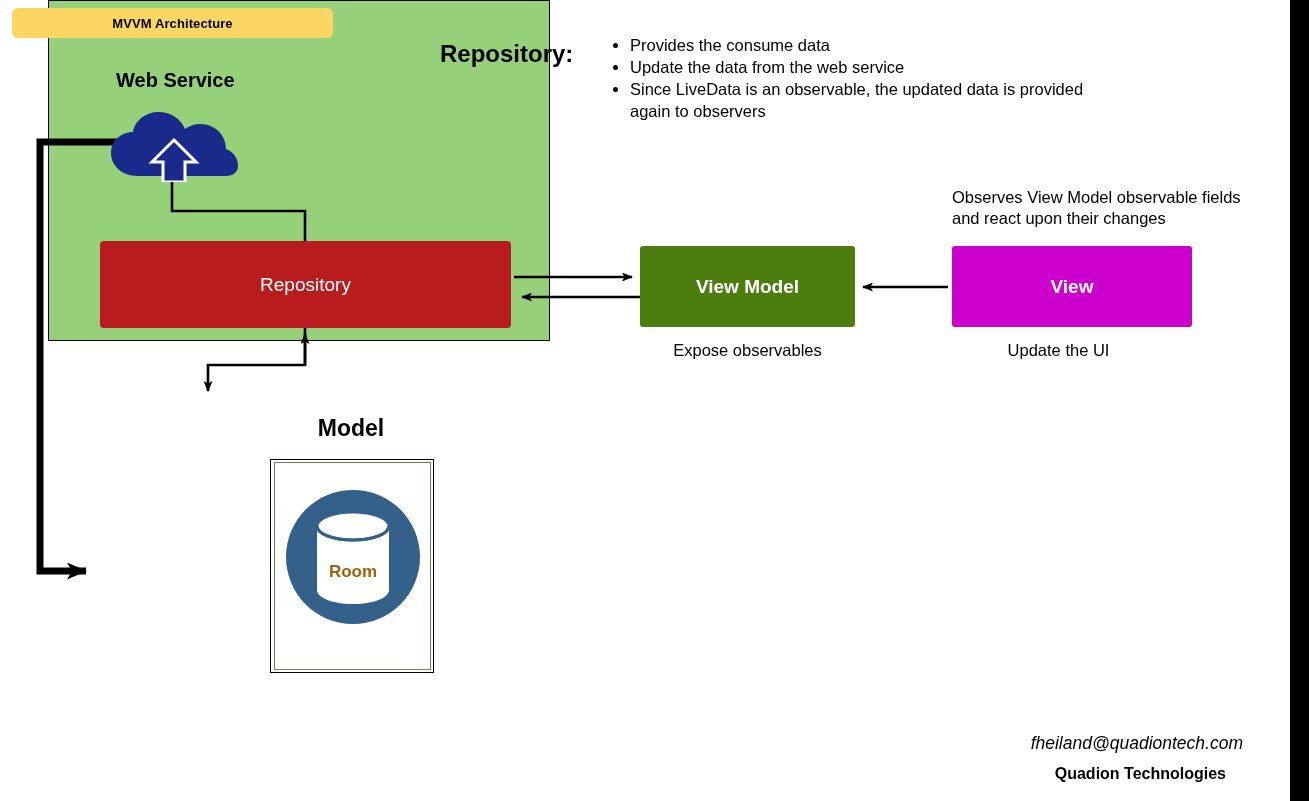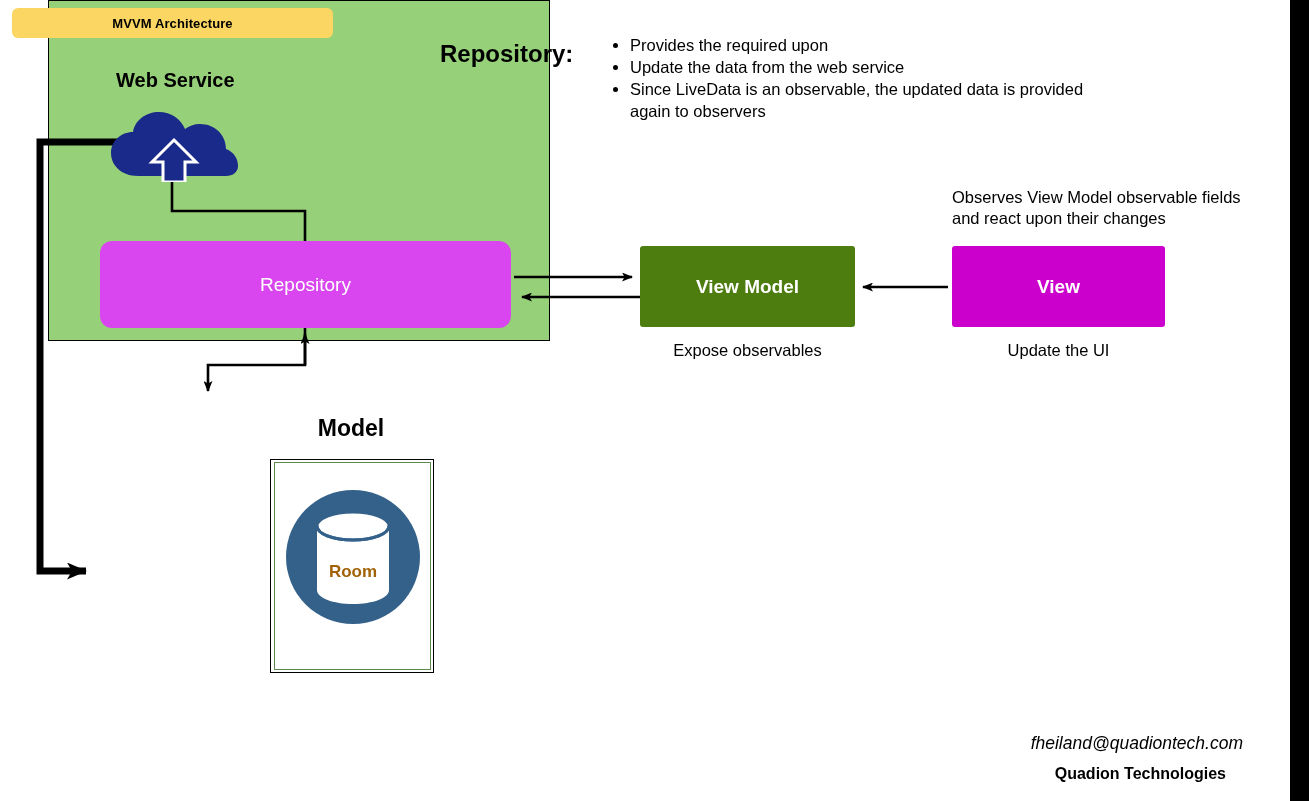--- a/index.html
+++ b/index.html
@@ -62,36 +62,36 @@
   .node-label {
     font-size: 19px;
     color: #ffffff;
   }
 
   .repository-box {
     left: 100px;
     top: 241px;
     width: 411px;
     height: 87px;
-    background: #d946ef;
-    border-radius: 12px;
+    background: #b91c1c;
+    border-radius: 4px;
   }
   .viewmodel-box {
     left: 640px;
     top: 246px;
     width: 215px;
     height: 81px;
     background: #4d7c0f;
     border-radius: 3px;
   }
   .viewmodel-box .node-label { font-weight: bold; }
   .view-box {
     left: 952px;
     top: 246px;
-    width: 213px;
+    width: 240px;
     height: 81px;
     background: #cc00cc;
     border-radius: 3px;
   }
   .view-box .node-label { font-weight: bold; }
 
   .model-box {
     left: 101px;
     top: 401px;
     width: 500px;
@@ -270,21 +270,21 @@
 
   <svg class="cloud-icon" viewBox="0 0 132 72">
     <path d="M30,66 C13,66 3,55 3,43 C3,31 13,22 25,22 C27,10 38,2 51,2
              C63,2 73,9 77,19 C81,16 86,14 92,14 C107,14 118,25 118,39
              C126,42 130,49 130,56 C130,62 125,66 118,66 Z" fill="#1a2a8a"></path>
     <path d="M66,30 L88,52 L77,52 L77,72 L55,72 L55,52 L44,52 Z" fill="#1a2a8a" stroke="#ffffff" stroke-width="3"></path>
   </svg>
 
   <div class="repo-heading">Repository:</div>
   <ul class="repo-bullets">
-    <li>Provides the required upon</li>
+    <li>Provides the consume data</li>
     <li>Update the data from the web service</li>
     <li>Since LiveData is an observable, the updated data is provided again to observers</li>
   </ul>
 
   <div class="node repository-box">
     <span class="node-label">Repository</span>
   </div>
 
   <div class="node viewmodel-box">
     <span class="node-label">View Model</span>

